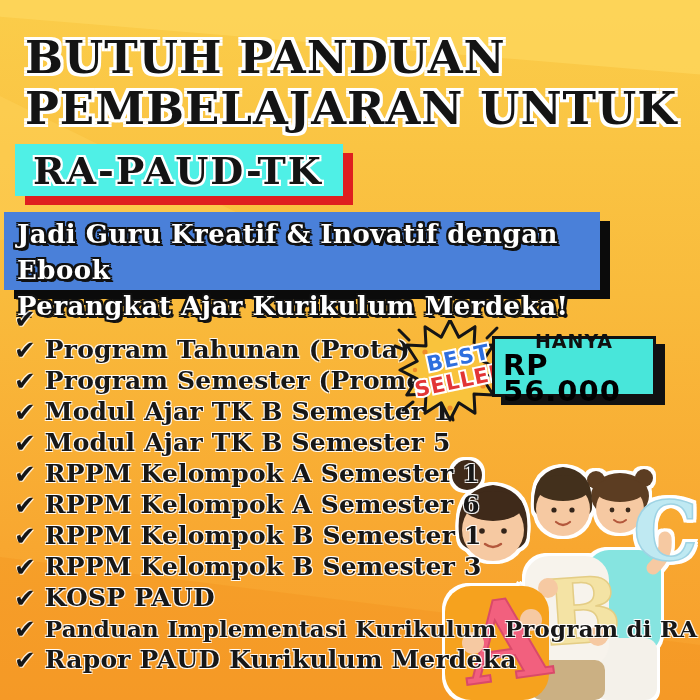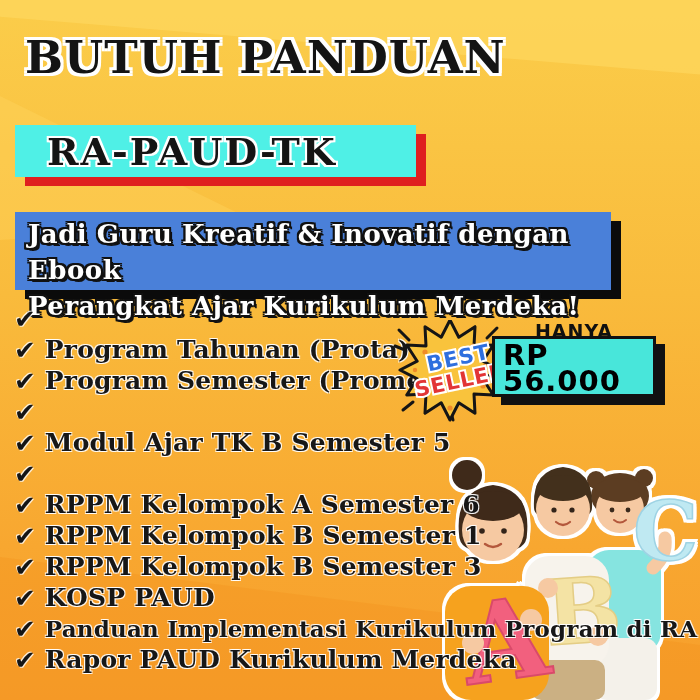--- a/index.html
+++ b/index.html
@@ -35,36 +35,36 @@
     position:absolute; left:25px; top:32px; z-index:3;
     font-weight:700; font-size:45px; line-height:51px; letter-spacing:1px;
     color:#141414;
     text-shadow:
       -3px -3px 0 #fff, 3px -3px 0 #fff, -3px 3px 0 #fff, 3px 3px 0 #fff,
       -3px 0 0 #fff, 3px 0 0 #fff, 0 -3px 0 #fff, 0 3px 0 #fff;
   }
 
   
   .tag-box{
-    position:absolute; left:15px; top:125px; z-index:3;
-    width:401px; height:52px;
+    position:absolute; left:15px; top:144px; z-index:3;
+    width:328px; height:52px;
     background:#4ff0e6;
     box-shadow:10px 9px 0 #df1f1f;
-    display:flex; align-items:center; padding-left:32px;
+    display:flex; align-items:center; padding-left:18px;
   }
   .tag-box .tag-text{
     font-weight:700; font-size:38px; letter-spacing:2px; color:#141414;
     text-shadow:
       -2px -2px 0 #fff, 2px -2px 0 #fff, -2px 2px 0 #fff, 2px 2px 0 #fff,
       -2px 0 0 #fff, 2px 0 0 #fff, 0 -2px 0 #fff, 0 2px 0 #fff;
   }
 
   
   .banner{
-    position:absolute; left:15px; top:212px; z-index:3;
+    position:absolute; left:4px; top:212px; z-index:3;
     width:596px; height:78px;
     background:#4a80d9;
     box-shadow:10px 9px 0 #0b0b0b;
     padding:4px 13px 0 13px;
   }
   .banner .line{
     font-weight:700; font-size:26px; line-height:36px; color:#ffffff;
     letter-spacing:.5px;
     text-shadow:
       -2px -2px 0 #111, 2px -2px 0 #111, -2px 2px 0 #111, 2px 2px 0 #111,
@@ -95,21 +95,21 @@
 
   
   .badge{ position:absolute; left:393px; top:320px; width:112px; height:102px; z-index:4; }
 
   
   .price-box{
     position:absolute; left:492px; top:336px; z-index:4;
     width:164px; height:61px;
     background:#48e6da; border:3px solid #111;
     box-shadow:9px 8px 0 #111;
-    display:flex; flex-direction:column; align-items:center; justify-content:flex-end;
+    display:flex; flex-direction:column; align-items:center; justify-content:center;
     font-family:"DejaVu Sans", sans-serif;
   }
   .price-label{ font-weight:700; font-size:19px; color:#101010; letter-spacing:1px; line-height:22px;}
   .price-value{ font-weight:700; font-size:29px; color:#000000; letter-spacing:1px; line-height:26px;margin-left:8px;}
 
   
   .kids{
     position:absolute; left:415px; top:438px; width:285px; height:262px; z-index:2;
     filter:drop-shadow(3px 0 0 #fff) drop-shadow(-3px 0 0 #fff)
            drop-shadow(0 3px 0 #fff) drop-shadow(0 -3px 0 #fff);
@@ -166,20 +166,21 @@
       <path d="M70,106 Q78,112 86,106" stroke="#b4583c" stroke-width="2.4" fill="none" stroke-linecap="round"></path>
       <rect x="30" y="148" width="104" height="114" rx="26" fill="#f6a21e"></rect>
       <text x="52" y="240" font-size="110" fill="#f2607e" stroke="#d94a6a" stroke-width="2" transform="rotate(-8 100 235)">A</text>
       <circle cx="58" cy="205" r="11" fill="#f6c9a2"></circle>
       <circle cx="116" cy="182" r="11" fill="#f6c9a2"></circle>
     </g>
   </svg>
 
   <div class="headline">
     <div>BUTUH PANDUAN</div>
+    <div>PEMBELAJARAN UNTUK</div>
   </div>
 
   <div class="tag-box">
     <span class="tag-text">RA-PAUD-TK</span>
   </div>
 
   <div class="banner">
     <div class="line">Jadi Guru Kreatif &amp; Inovatif dengan Ebook</div>
     <div class="line">Perangkat Ajar Kurikulum Merdeka!</div>
   </div>
@@ -191,27 +192,29 @@
     <div class="row">
         <span class="chk">✔</span>
         <span class="lbl">Program Tahunan (Prota)</span>
       </div>
     <div class="row">
         <span class="chk">✔</span>
         <span class="lbl">Program Semester (Promes)</span>
       </div>
     <div class="row">
         <span class="chk">✔</span>
+        <span class="lbl">Modul Ajar TK B Semester 1</span>
       </div>
     <div class="row">
         <span class="chk">✔</span>
         <span class="lbl">Modul Ajar TK B Semester 5</span>
       </div>
     <div class="row">
         <span class="chk">✔</span>
+        <span class="lbl">RPPM Kelompok A Semester 1</span>
       </div>
     <div class="row">
         <span class="chk">✔</span>
         <span class="lbl">RPPM Kelompok A Semester 6</span>
       </div>
     <div class="row">
         <span class="chk">✔</span>
         <span class="lbl">RPPM Kelompok B Semester 1</span>
       </div>
     <div class="row">

